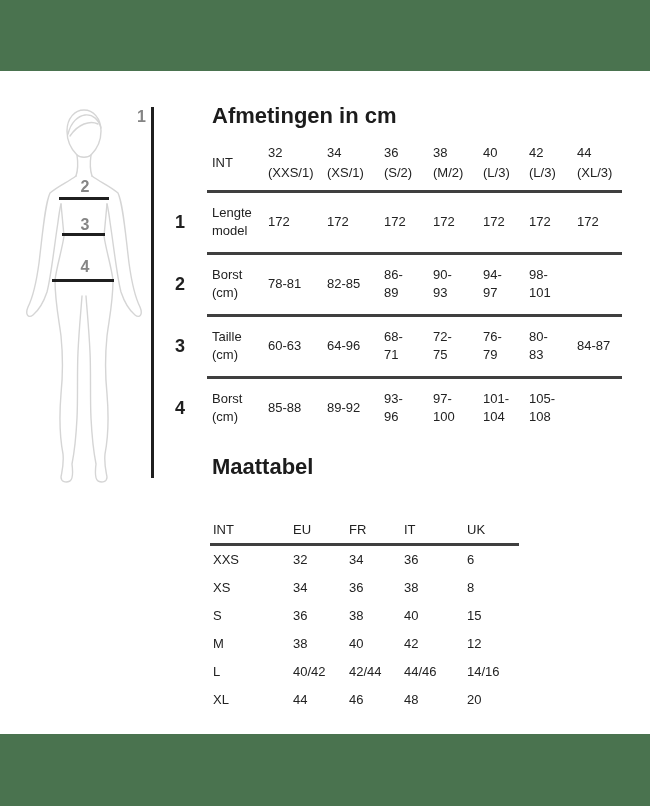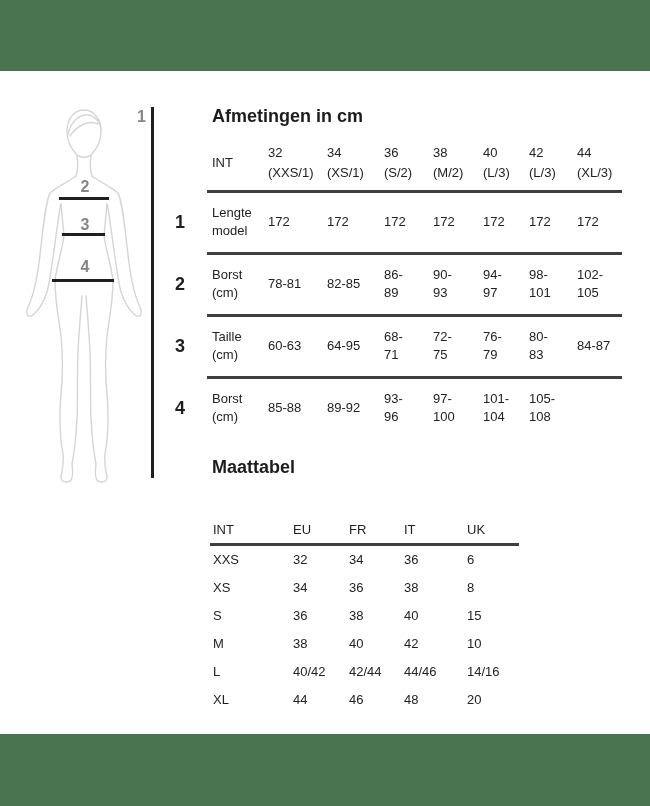--- a/index.html
+++ b/index.html
@@ -18,21 +18,21 @@
   .fig-label {
     position:absolute; font-weight:bold; font-size:16px; line-height:16px;
     color:#858585; text-align:center;
   }
   .fig-label-1 { left:130px; top:109px; width:16px; text-align:right; }
   .fig-label-2 { left:75px;  top:179px; width:20px; }
   .fig-label-3 { left:75px;  top:217px; width:20px; }
   .fig-label-4 { left:75px;  top:259px; width:20px; }
 
   
-  .title { position:absolute; left:212px; font-weight:bold; font-size:18px; line-height:24px; color:#1c1c1c; }
+  .title { position:absolute; left:212px; font-weight:bold; font-size:22px; line-height:24px; color:#1c1c1c; }
   .title-measurements { top:104px; }
   .title-sizes { top:455px; }
 
   
   .t1 { position:absolute; left:175px; top:145px; width:462px; }
   .t1-row { display:grid; grid-template-columns:37px 56px 59px 57px 49px 50px 46px 48px 60px; align-items:center; }
   .t1-head { height:46px; }
   .t1-head > .cell { position:relative; top:-5px; }
   .t1-data { height:62px; }
   .cell { font-size:13px; line-height:18px; color:#222222; }
@@ -119,30 +119,28 @@
       <div class="cell pre">78-81</div>
       <div class="cell pre">82-85</div>
       <div class="cell pre">86-
 89</div>
       <div class="cell pre">90-
 93</div>
       <div class="cell pre">94-
 97</div>
       <div class="cell pre">98-
 101</div>
-      <div class="cell pre">102-
-105</div>
     </div>
 
     <div class="t1-row t1-data">
       <div class="cell num">3</div>
       <div class="cell pre">Taille
 (cm)</div>
       <div class="cell pre">60-63</div>
-      <div class="cell pre">64-95</div>
+      <div class="cell pre">64-96</div>
       <div class="cell pre">68-
 71</div>
       <div class="cell pre">72-
 75</div>
       <div class="cell pre">76-
 79</div>
       <div class="cell pre">80-
 83</div>
       <div class="cell pre">84-87</div>
     </div>
@@ -199,21 +197,21 @@
       <div class="cell">36</div>
       <div class="cell">38</div>
       <div class="cell">40</div>
       <div class="cell">15</div>
     </div>
     <div class="t2-row">
       <div class="cell">M</div>
       <div class="cell">38</div>
       <div class="cell">40</div>
       <div class="cell">42</div>
-      <div class="cell">10</div>
+      <div class="cell">12</div>
     </div>
     <div class="t2-row">
       <div class="cell">L</div>
       <div class="cell">40/42</div>
       <div class="cell">42/44</div>
       <div class="cell">44/46</div>
       <div class="cell">14/16</div>
     </div>
     <div class="t2-row">
       <div class="cell">XL</div>

